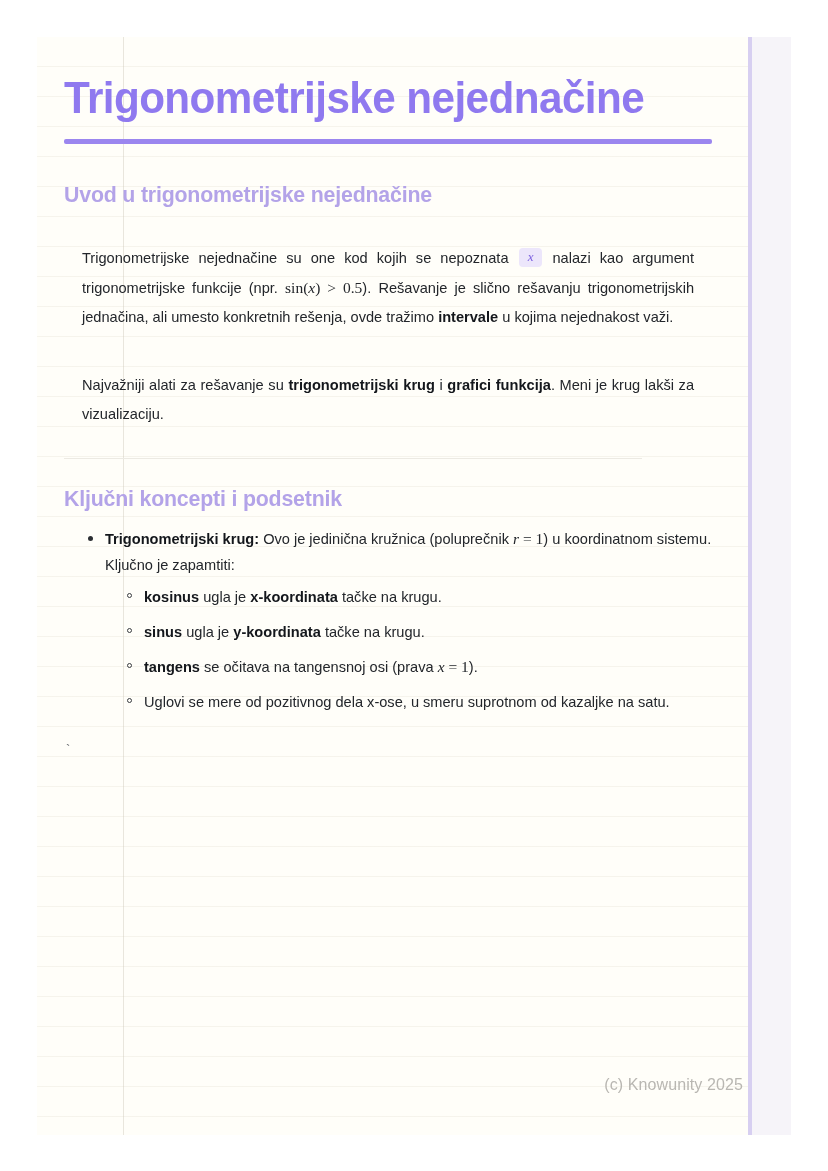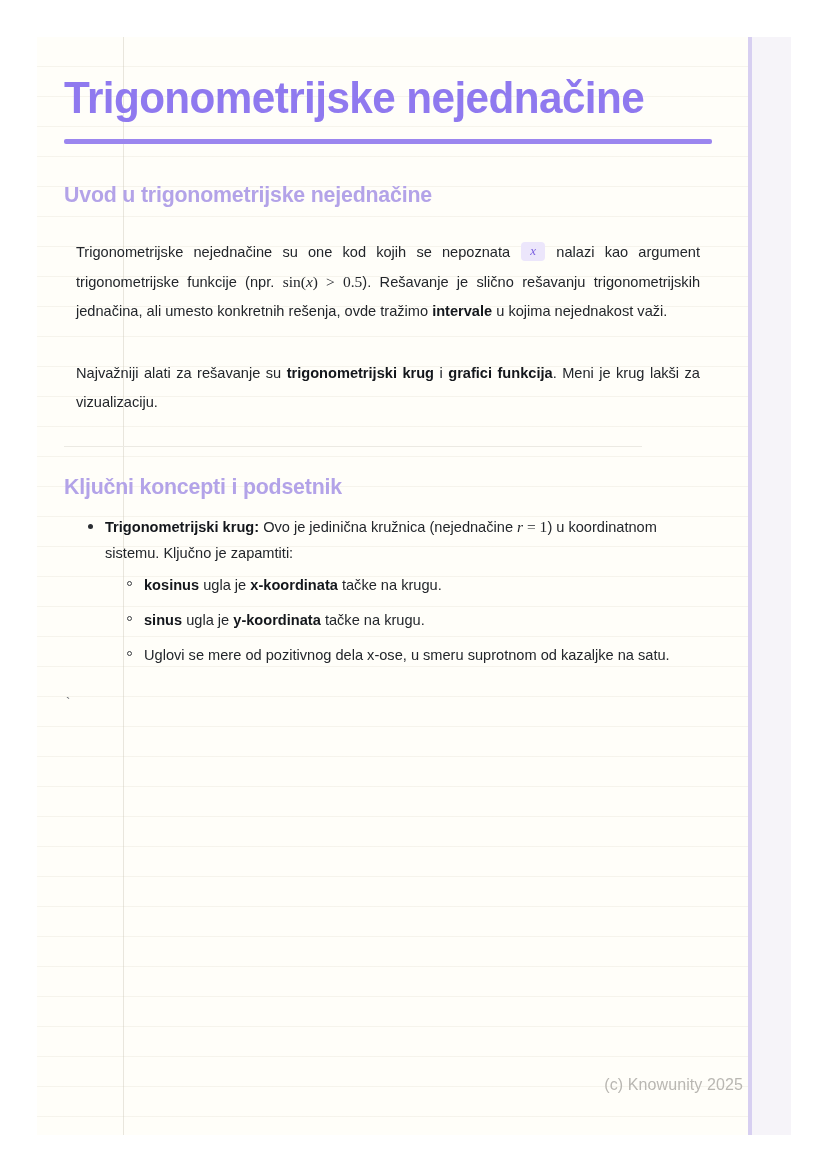--- a/index.html
+++ b/index.html
@@ -98,21 +98,21 @@
     font-weight: bold;
     letter-spacing: -0.2px;
     color: #b3a3e8;
     transform: scaleX(0.97);
     transform-origin: left center;
   }
   .section-heading.second { padding-top: 27px; }
 
   
   p.body {
-    margin: 12px;
+    margin: 18px;
     padding-top: 18px;
     font-size: 14.6px;
     line-height: 29px;
     color: #23262b;
     text-align: justify;
     text-justify: inter-word;
   }
   p.body.tight { padding-top: 21px; }
   b, strong { font-weight: bold; color: #14171c; }
 
@@ -248,40 +248,46 @@
     </p>
 
     <div class="divider"></div>
 
     <h2 class="section-heading second">Ključni koncepti i podsetnik</h2>
 
     <ul class="level1">
       <li>
         <span class="bullet"></span>
         <b>Trigonometrijski krug:</b>
-        <span>Ovo je jedinična kružnica (nejednačine</span>
+        <span>Ovo je jedinična kružnica (poluprečnik</span>
         <span class="math"><i>r</i> <span>= 1</span></span><span>) u koordinatnom sistemu. Ključno je zapamtiti:</span>
 
         <ul class="level2">
           <li>
             <span class="bullet-hollow"></span>
             <b>kosinus</b>
             <span>ugla je</span>
             <b>x-koordinata</b>
             <span>tačke na krugu.</span>
           </li>
           <li>
             <span class="bullet-hollow"></span>
             <b>sinus</b>
             <span>ugla je</span>
             <b>y-koordinata</b>
             <span>tačke na krugu.</span>
           </li>
           <li>
             <span class="bullet-hollow"></span>
+            <b>tangens</b>
+            <span>se očitava na tangensnoj osi (prava</span>
+            <span class="math"><i>x</i> <span>= 1</span></span><span>).</span>
+          </li>
+          <li>
+            <span class="bullet-hollow"></span>
             <span>Uglovi se mere od pozitivnog dela x-ose, u smeru suprotnom od kazaljke na satu.</span>
           </li>
         </ul>
       </li>
     </ul>
 
     <div class="stray-tick">`</div>
 
   </div>
 

